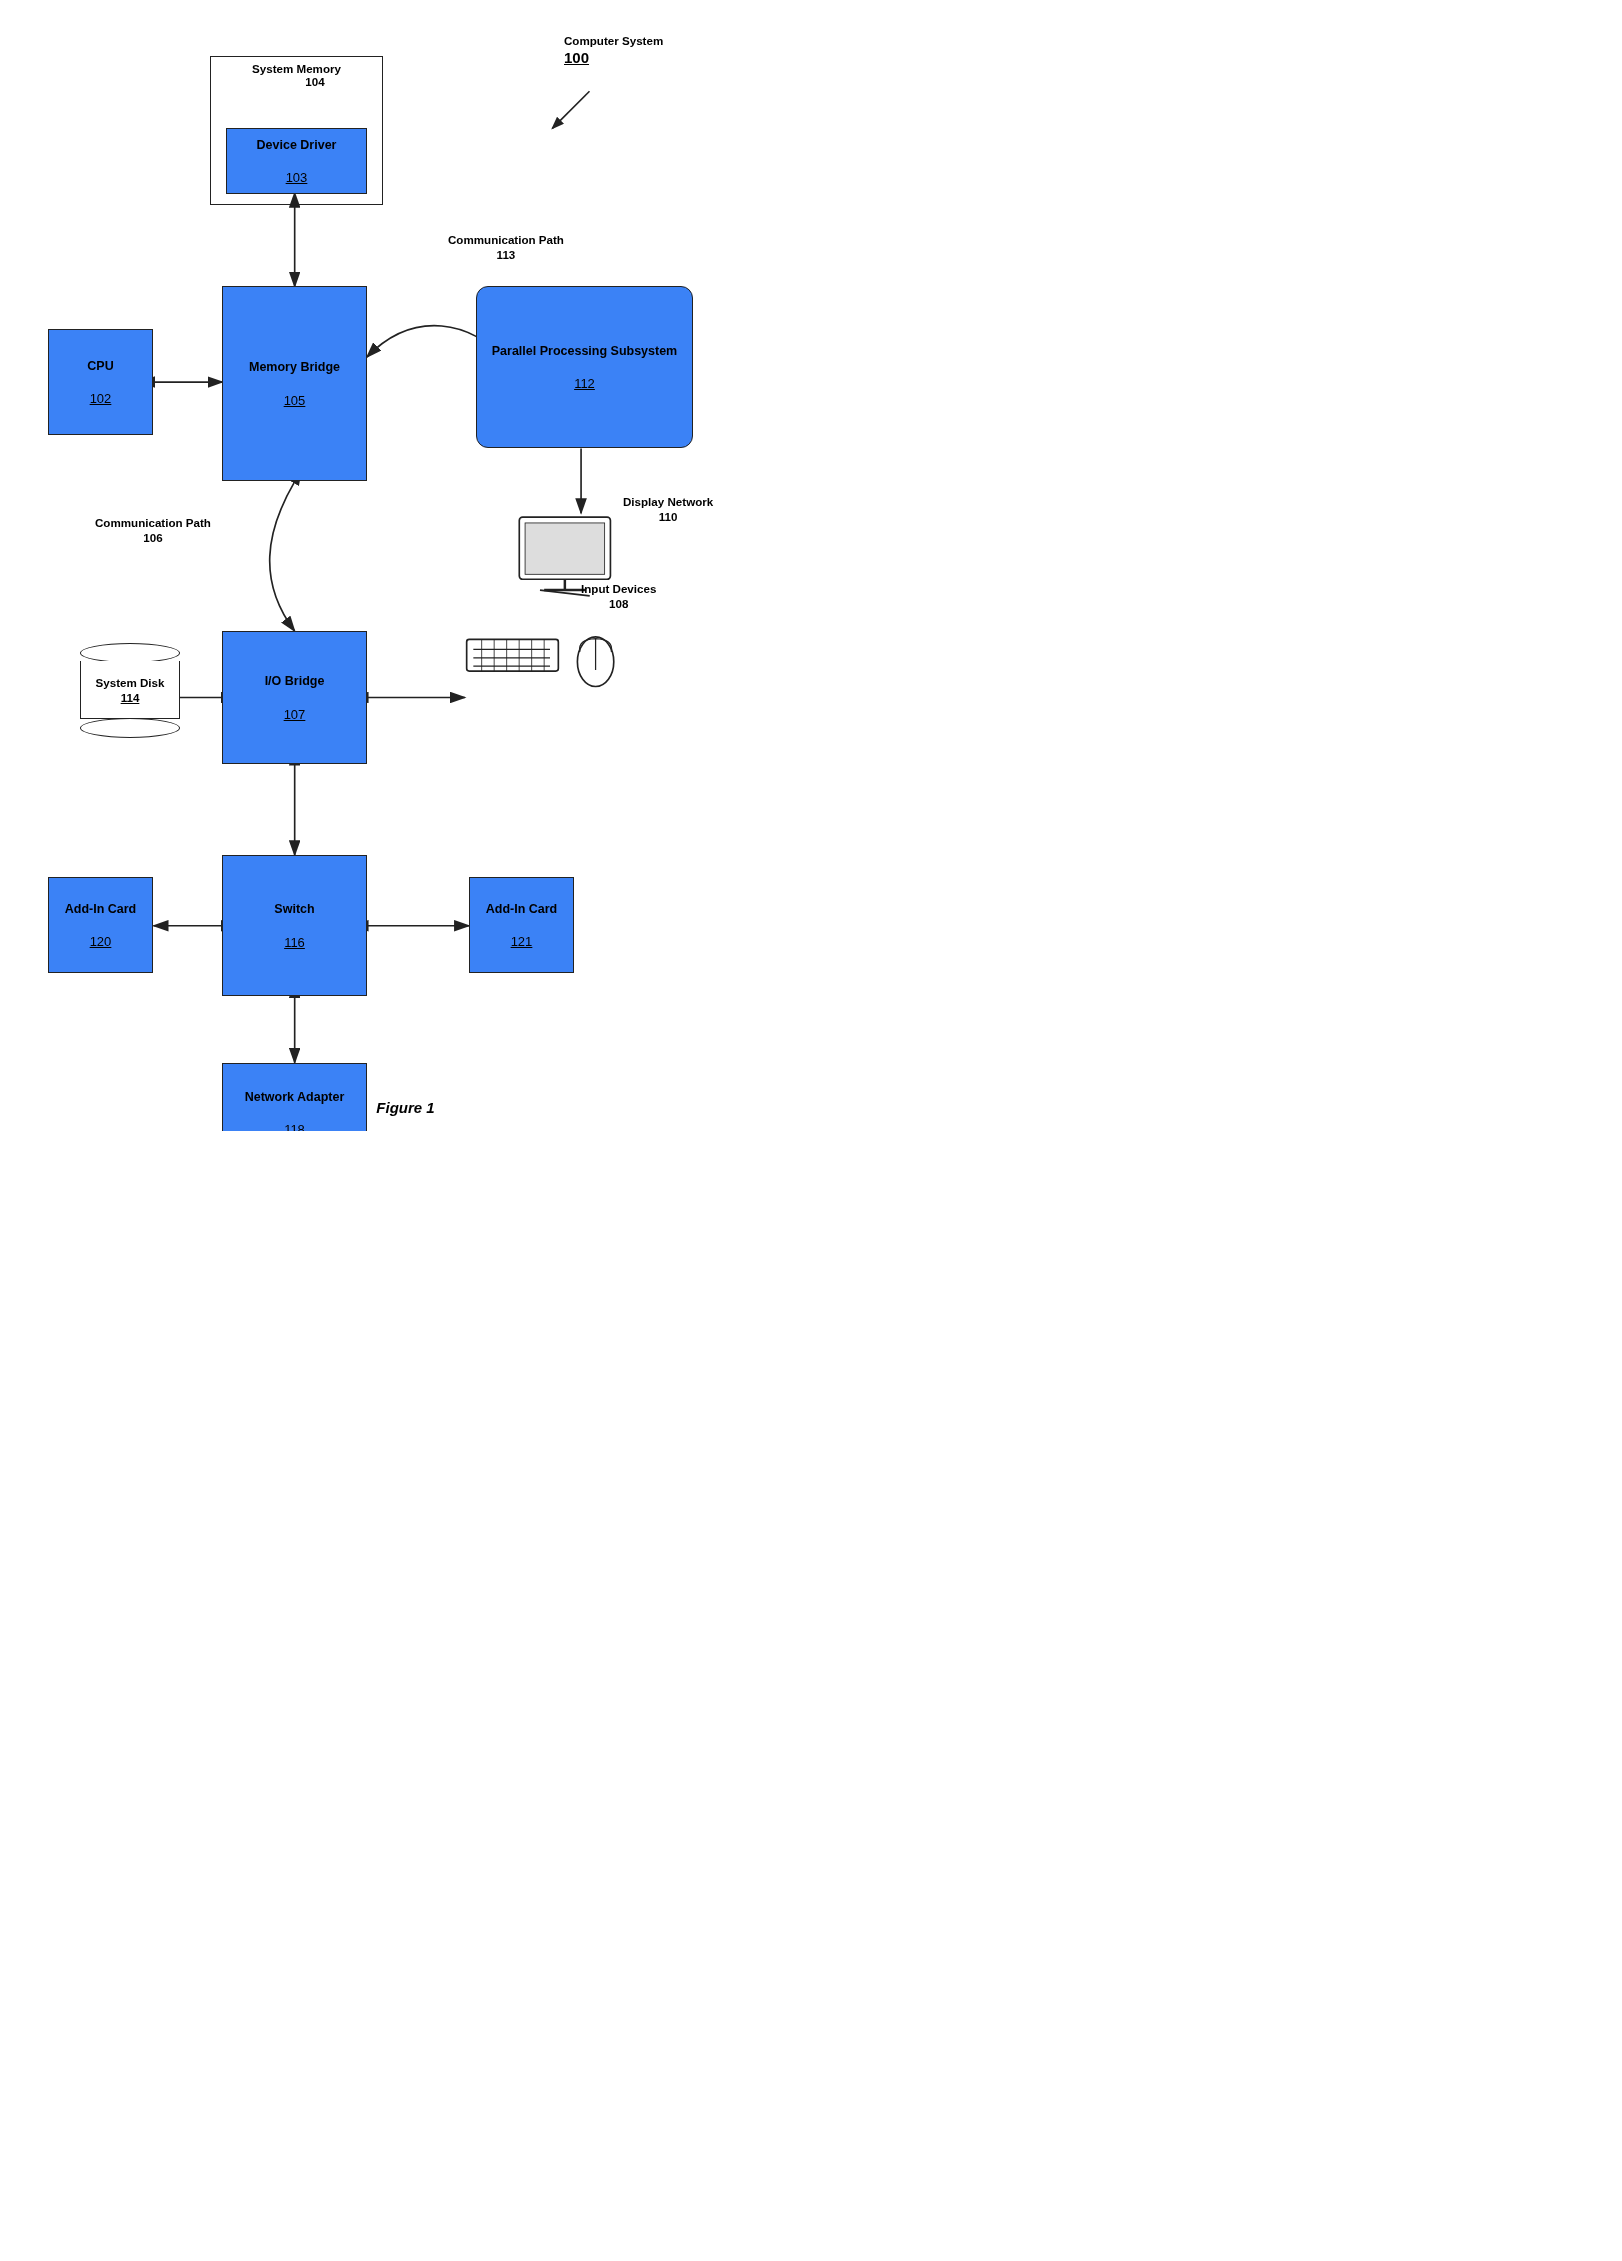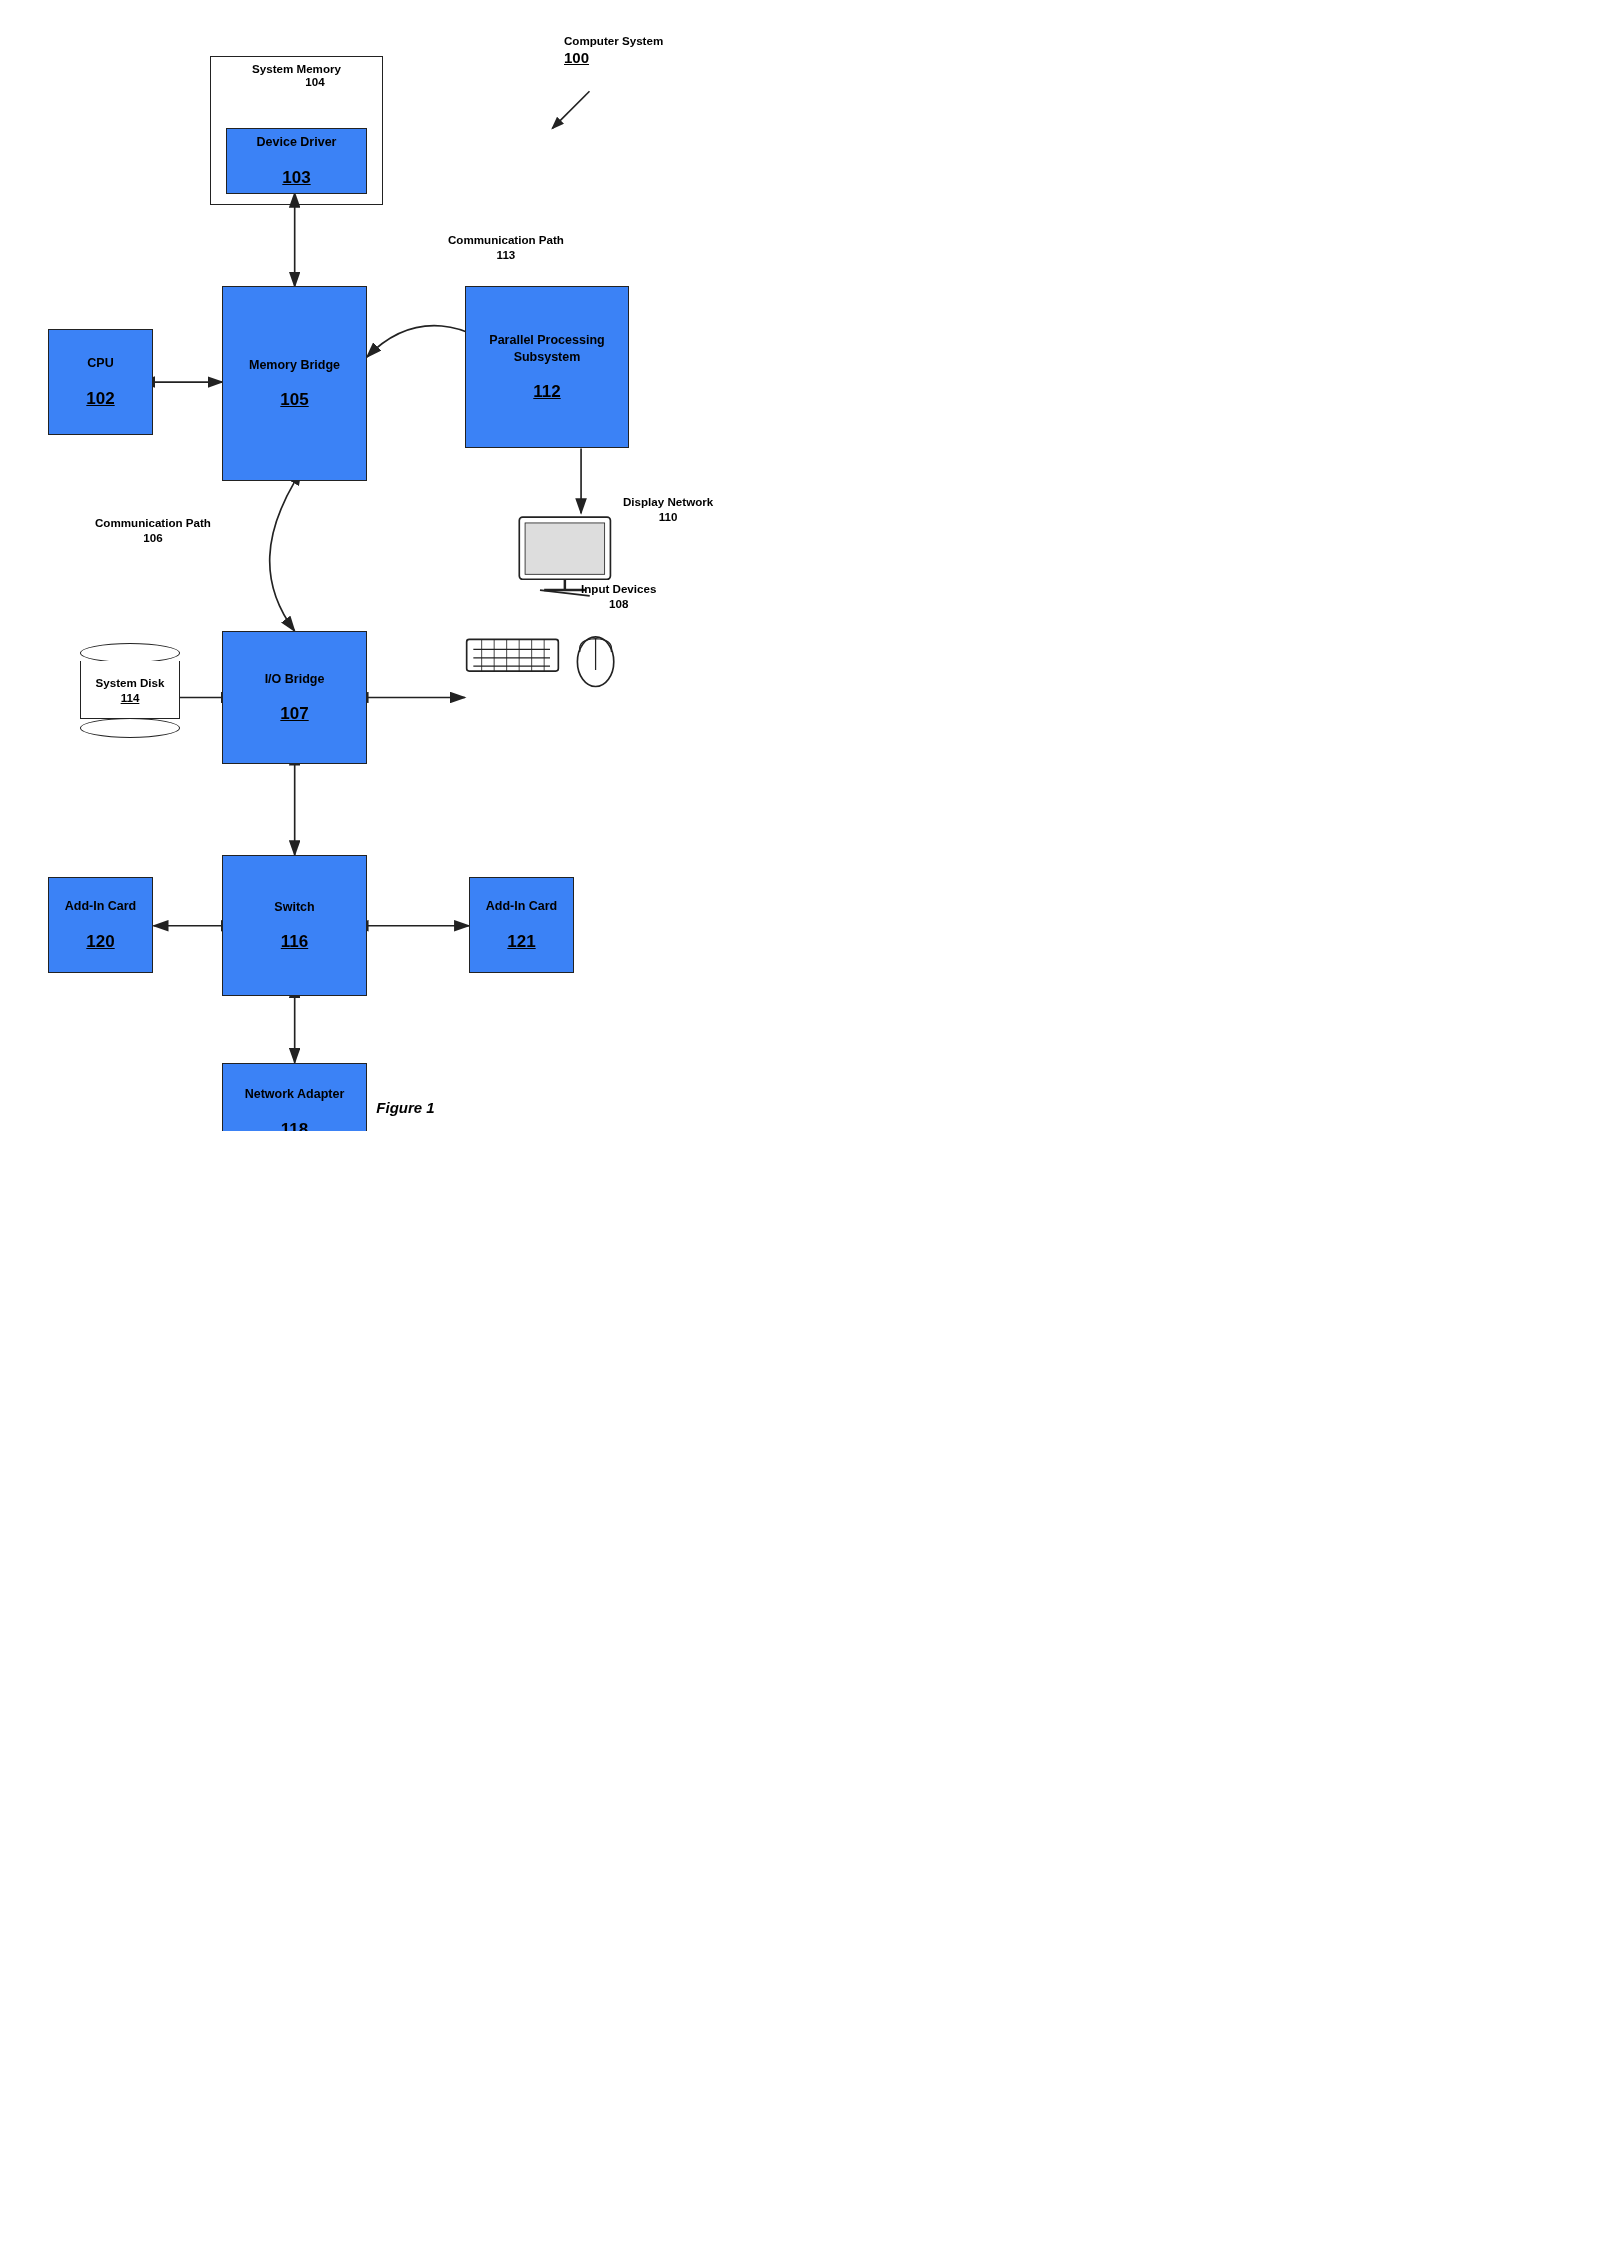--- a/index.html
+++ b/index.html
@@ -26,23 +26,23 @@
       justify-content: center;
       text-align: center;
       padding: 6.6px;
     }
     .box-title {
       font-size: 12.5px;
       font-weight: bold;
       line-height: 1.3;
     }
     .box-num {
-      font-size: 17px;
+      font-size: 13px;
       text-decoration: underline;
-      font-weight: bold;
+      font-weight: normal;
       margin-top: 17px;
     }
     .label {
       position: absolute;
       font-size: 11.6px;
       font-weight: bold;
       text-align: center;
       line-height: 1.3;
     }
     
@@ -182,21 +182,21 @@
   <div class="box" style="top:329px; left:48px; width:105px; height:106px;">
     <span class="box-title">CPU</span>
     <span class="box-num">102</span>
   </div>
 
   <div class="box" style="top:286px; left:222px; width:145px; height:195px;">
     <span class="box-title">Memory Bridge</span>
     <span class="box-num">105</span>
   </div>
 
-  <div class="box" style="top:286px; left:465px; width:164px; height:162px;">
+  <div class="box" style="top:286px; left:476px; width:217px; height:162px;border-radius:12px;">
     <span class="box-title">Parallel Processing Subsystem</span>
     <span class="box-num">112</span>
   </div>
 
   <div class="label" style="top:232px; left:448px;">
     <span>Communication Path</span><br>
     <span>113</span>
   </div>
 
   <div class="label" style="top:494px; left:623px;">

